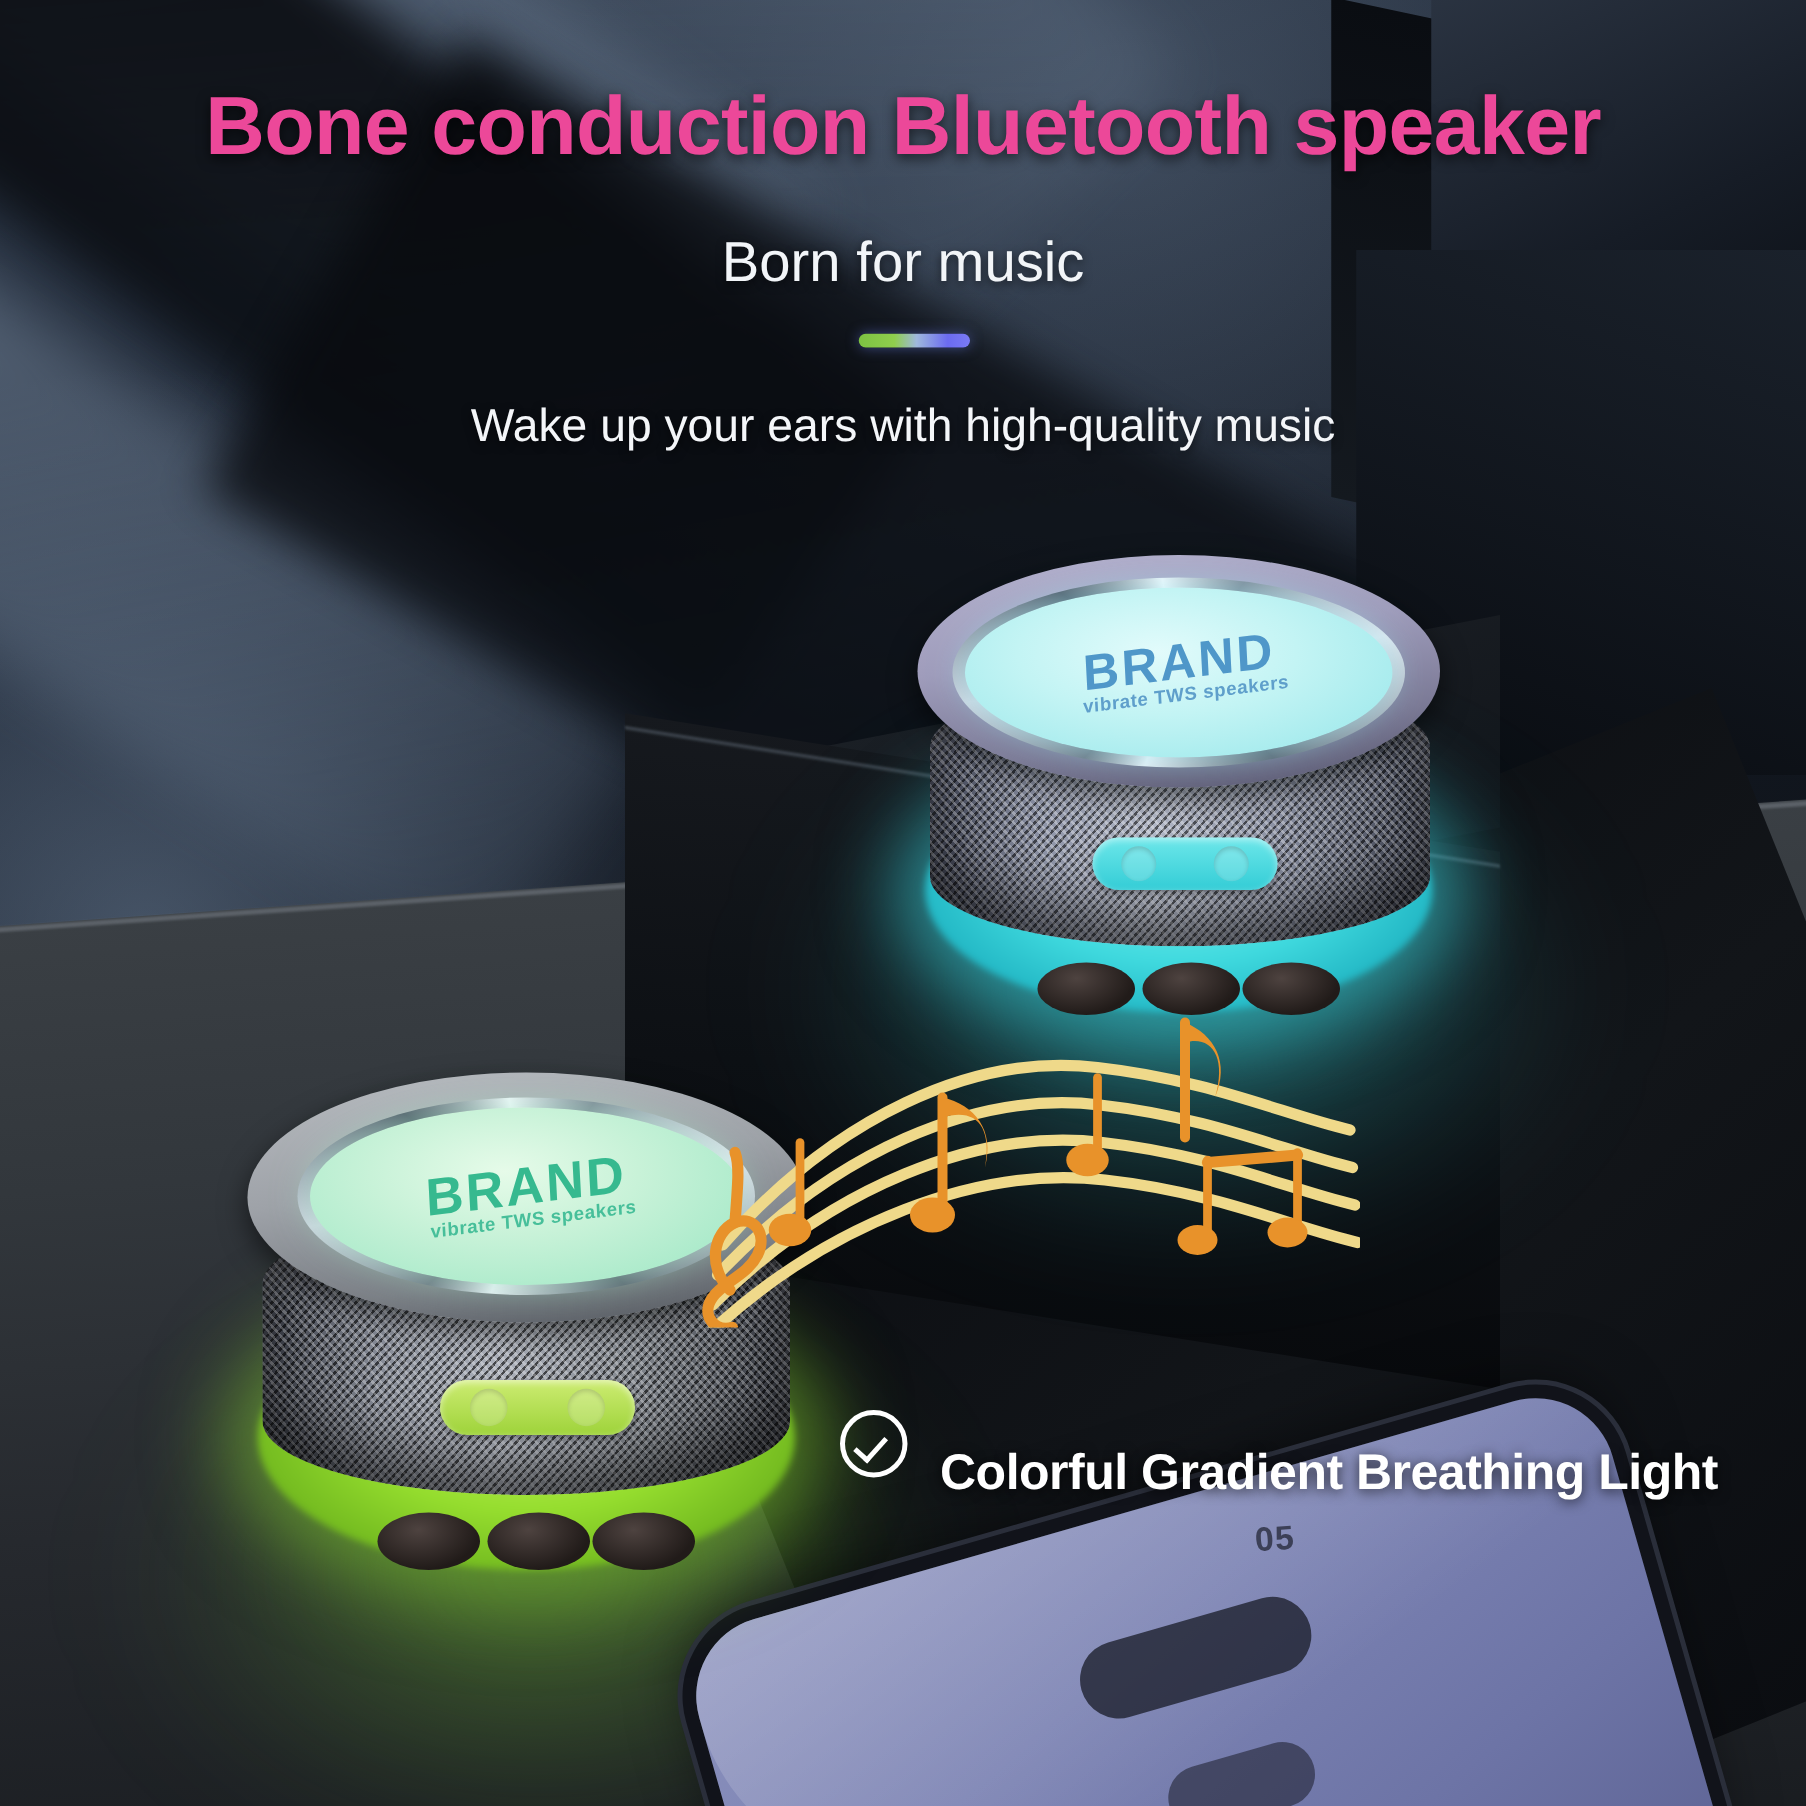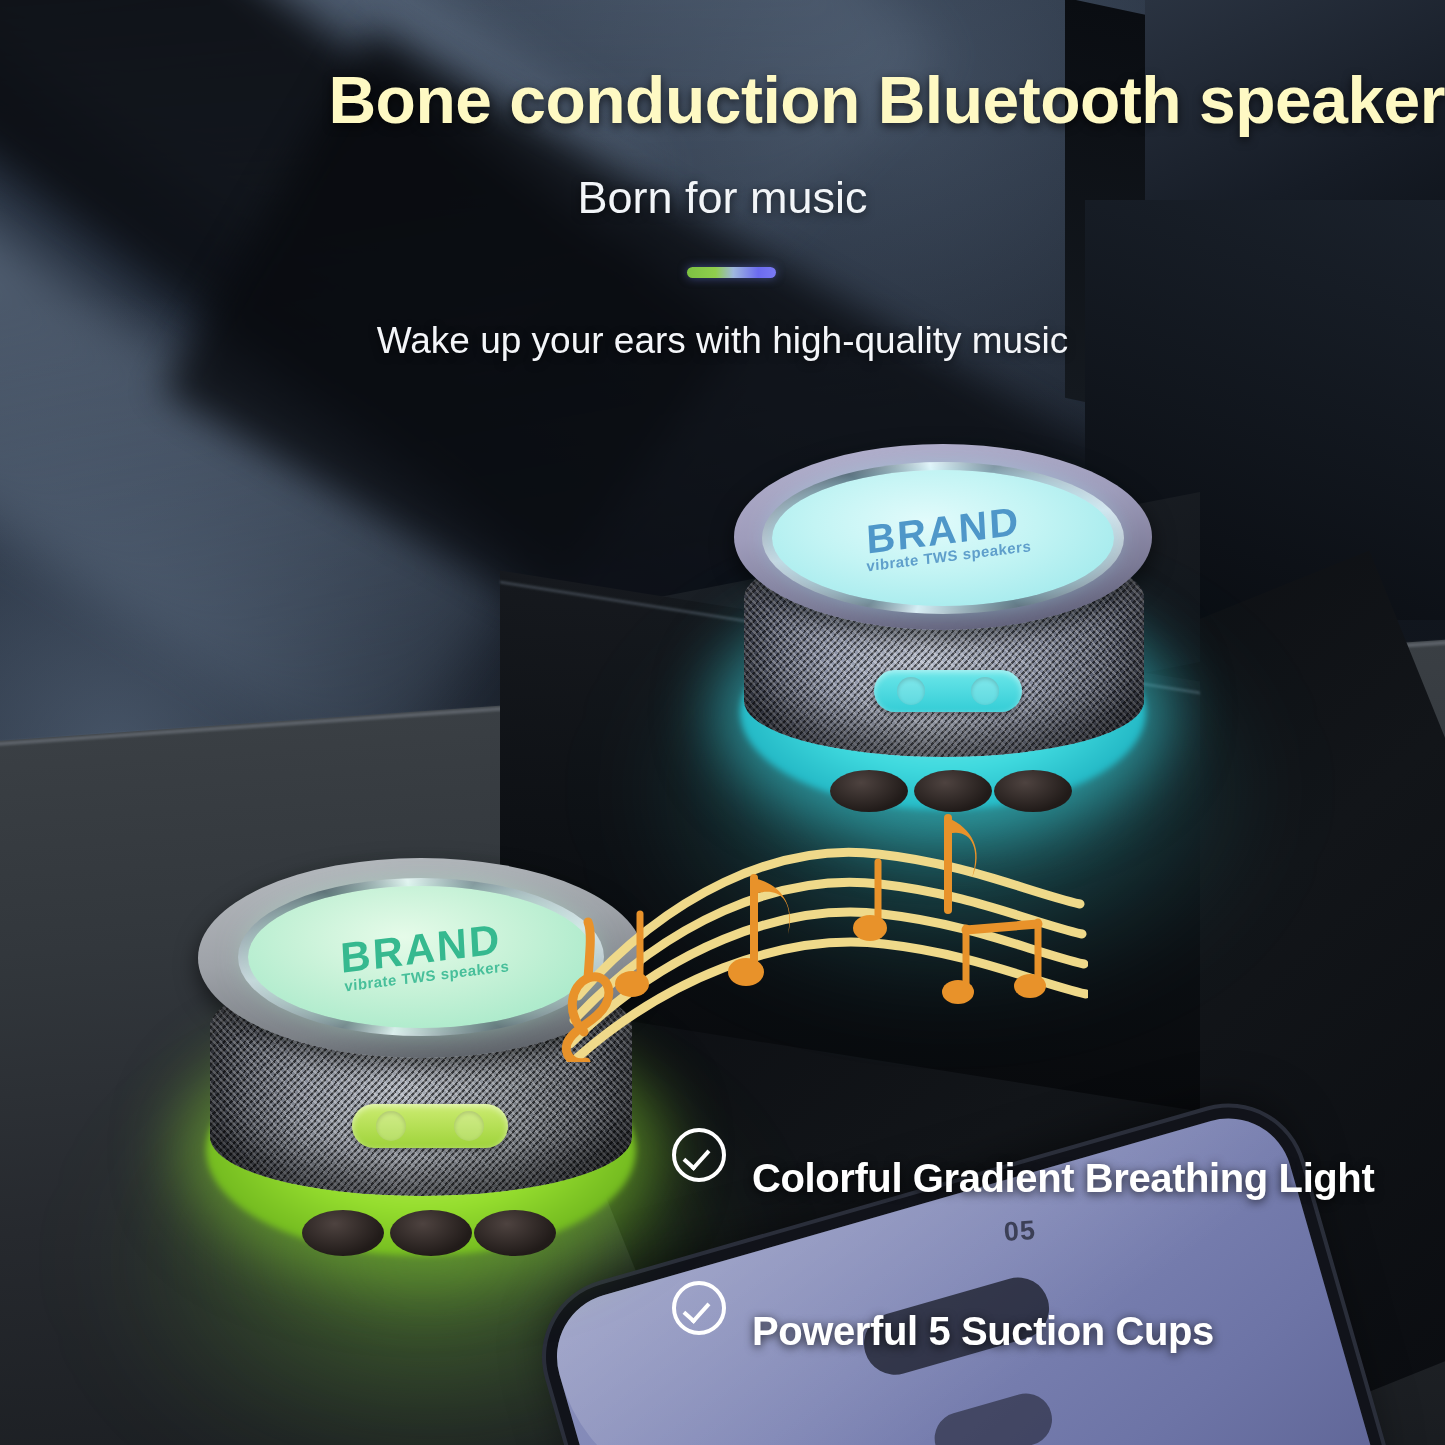--- a/index.html
+++ b/index.html
@@ -122,26 +122,26 @@
     position: absolute; left: 342px; top: 210px; width: 120px; height: 52px;
     border-radius: 30px; background: rgba(26,28,40,.55);
   }
   .phone-mark {
     position: absolute; left: 466px; top: 38px; font-size: 27px; color: rgba(35,38,54,.75);
     transform: rotate(12deg); letter-spacing: 1px; font-weight: bold;
   }
 
   
   .headline {
-    position: absolute; left: 0; top: 62px; width: 1445px; text-align: right;
-    font-size: 66px; font-weight: bold; color: #fef9c3; letter-spacing: -0.5px;
+    position: absolute; left: 0; top: 62px; width: 1445px; text-align: center;
+    font-size: 66px; font-weight: bold; color: #ec4899; letter-spacing: -0.5px;
     text-shadow: 0 3px 10px rgba(0,0,0,0.65);
   }
   .subhead {
-    position: absolute; left: 0; top: 172px; width: 1445px; text-align: center;
+    position: absolute; left: 0; top: 184px; width: 1445px; text-align: center;
     font-size: 45px; color: #f2f5f8; font-weight: normal;
     text-shadow: 0 2px 8px rgba(0,0,0,0.6);
   }
   .divider {
     position: absolute; left: 687px; top: 267px; width: 89px; height: 11px;
     border-radius: 6px;
     background: linear-gradient(90deg, #7dc242 0%, #8fce4d 32%, #9fb8dd 52%, #6b6bf0 80%, #7a7af5 100%);
     box-shadow: 0 0 10px rgba(110,130,240,0.5);
   }
   .tagline {
@@ -394,19 +394,15 @@
       <ellipse cx="410" cy="210" rx="16" ry="12" stroke="none"></ellipse>
       <ellipse cx="482" cy="204" rx="16" ry="12" stroke="none"></ellipse>
     </g>
   </svg>
 
   <div class="features">
     <div class="feature">
       <div class="check-circle"></div>
       <div class="feature-label">Colorful Gradient Breathing Light</div>
     </div>
-    <div class="feature">
-      <div class="check-circle"></div>
-      <div class="feature-label">Powerful 5 Suction Cups</div>
-    </div>
   </div>
 
 </div>
 
 </body></html>

